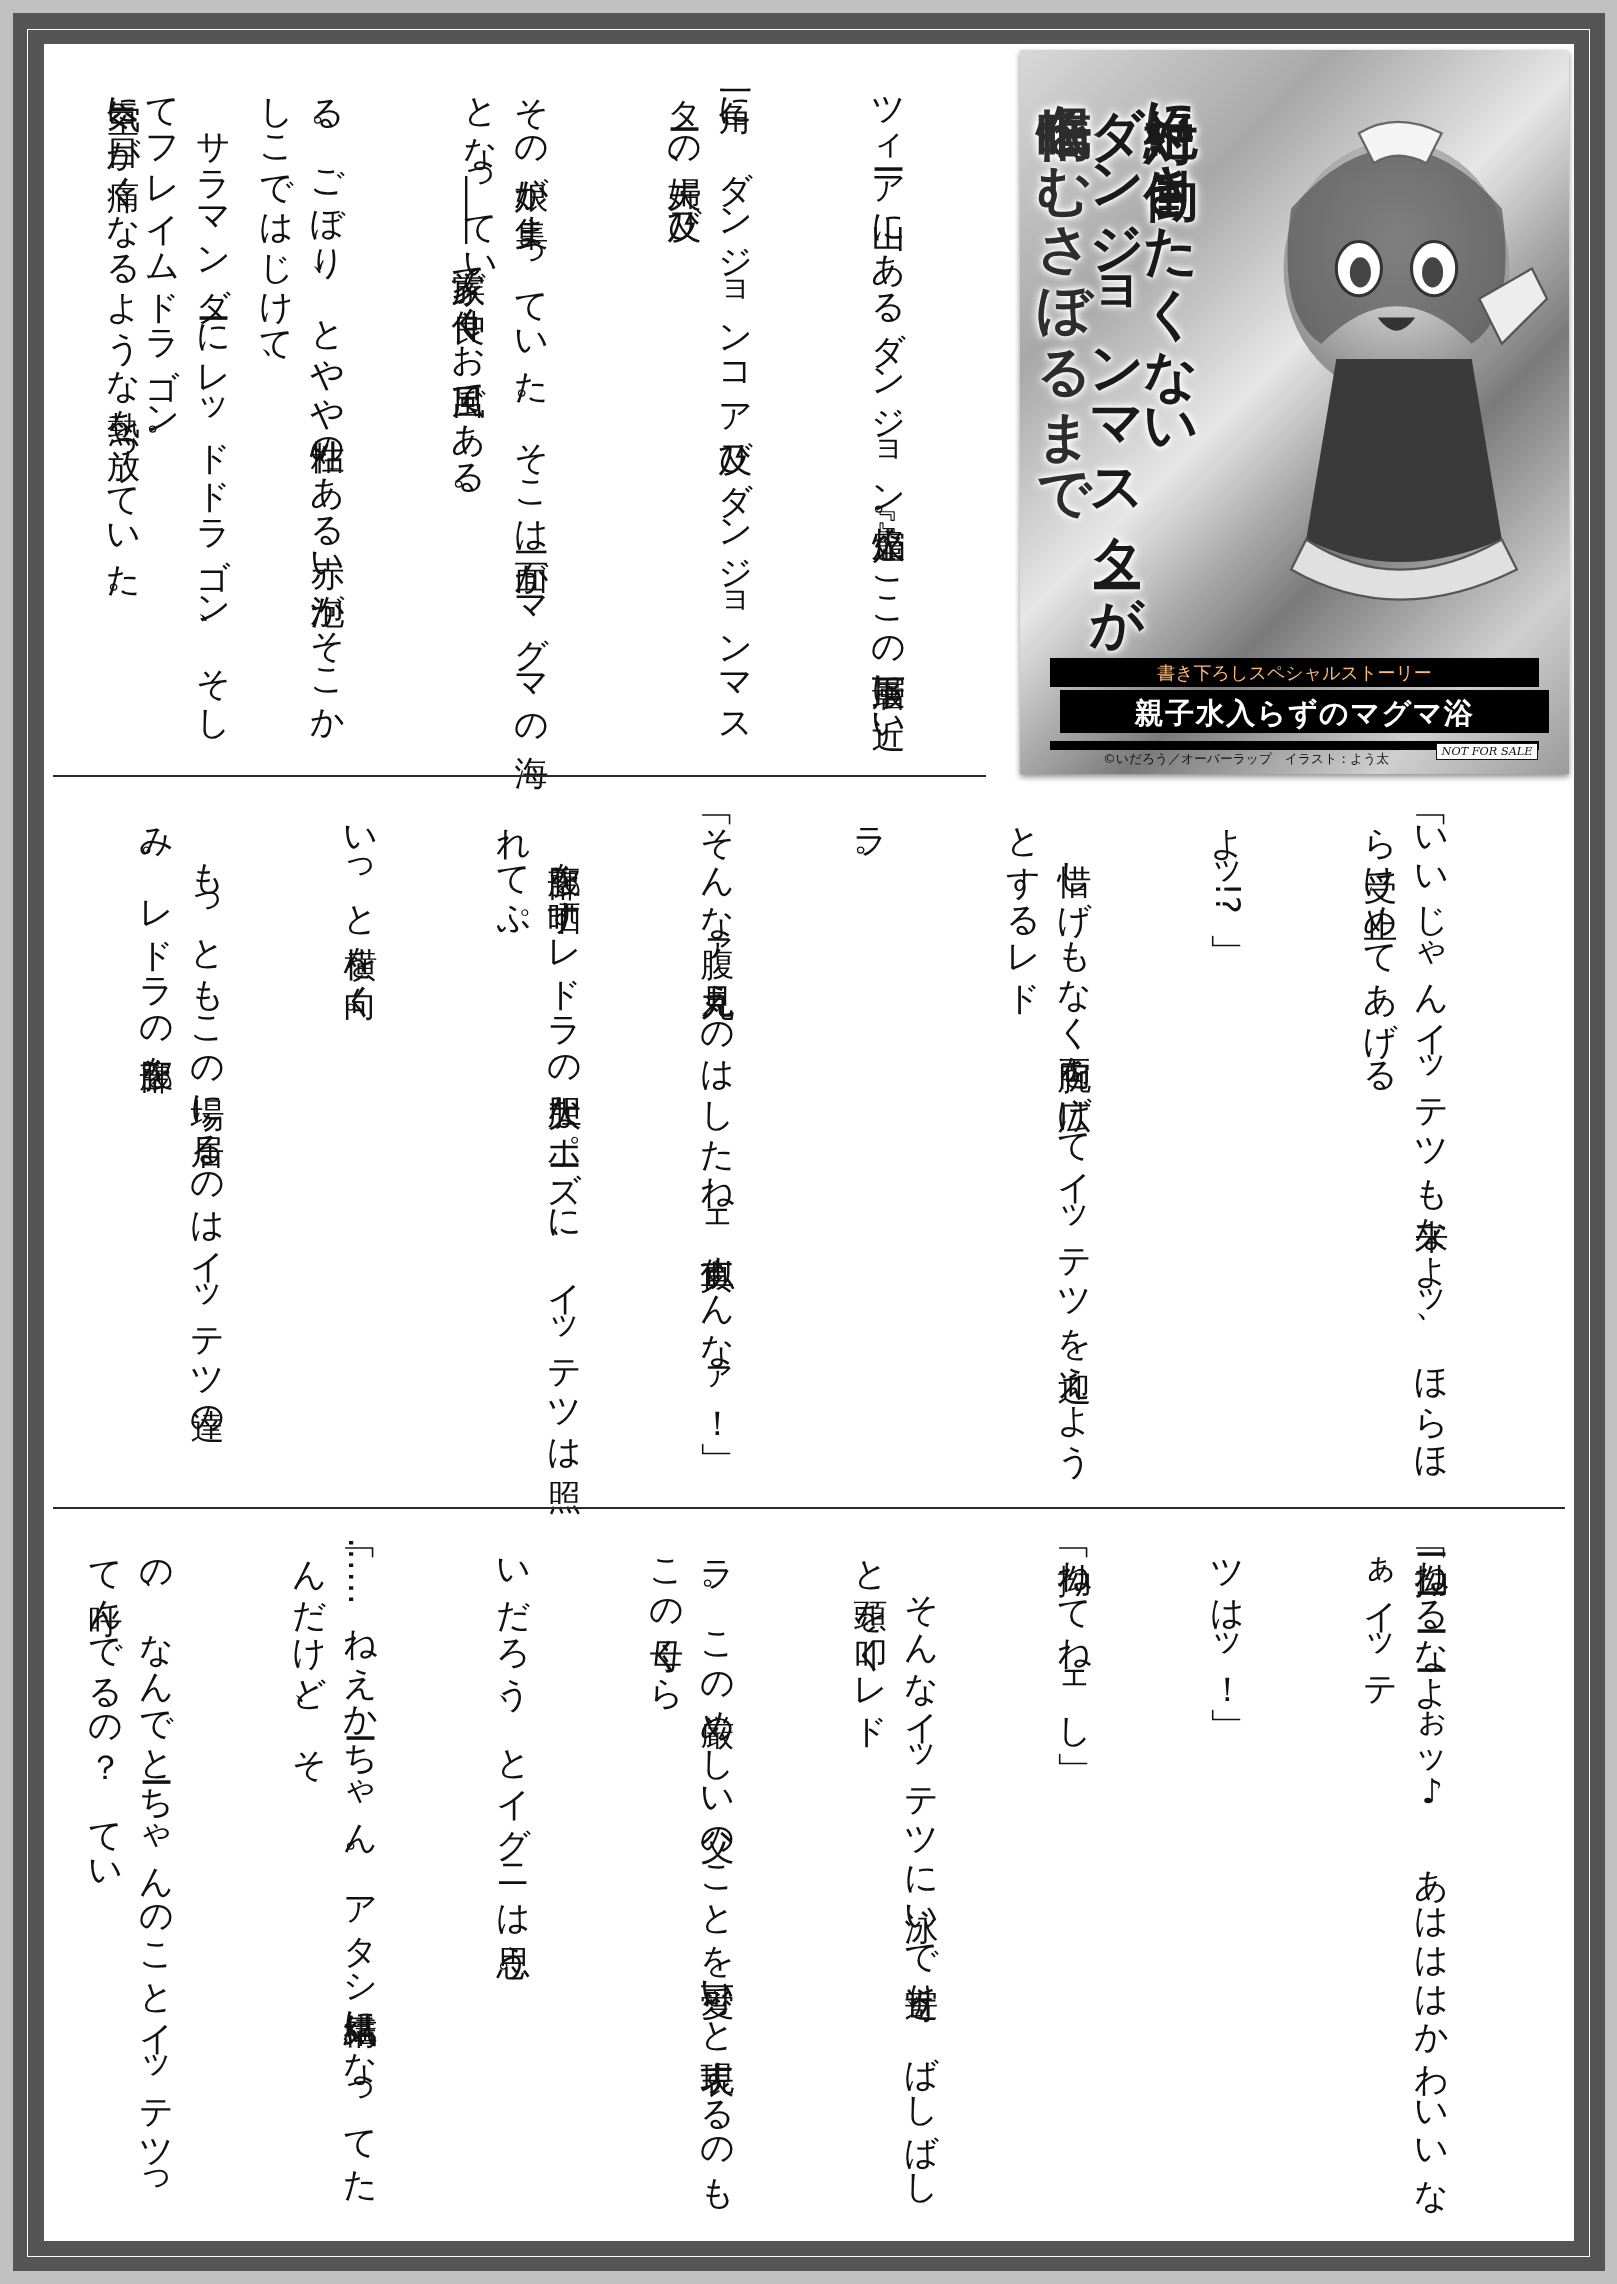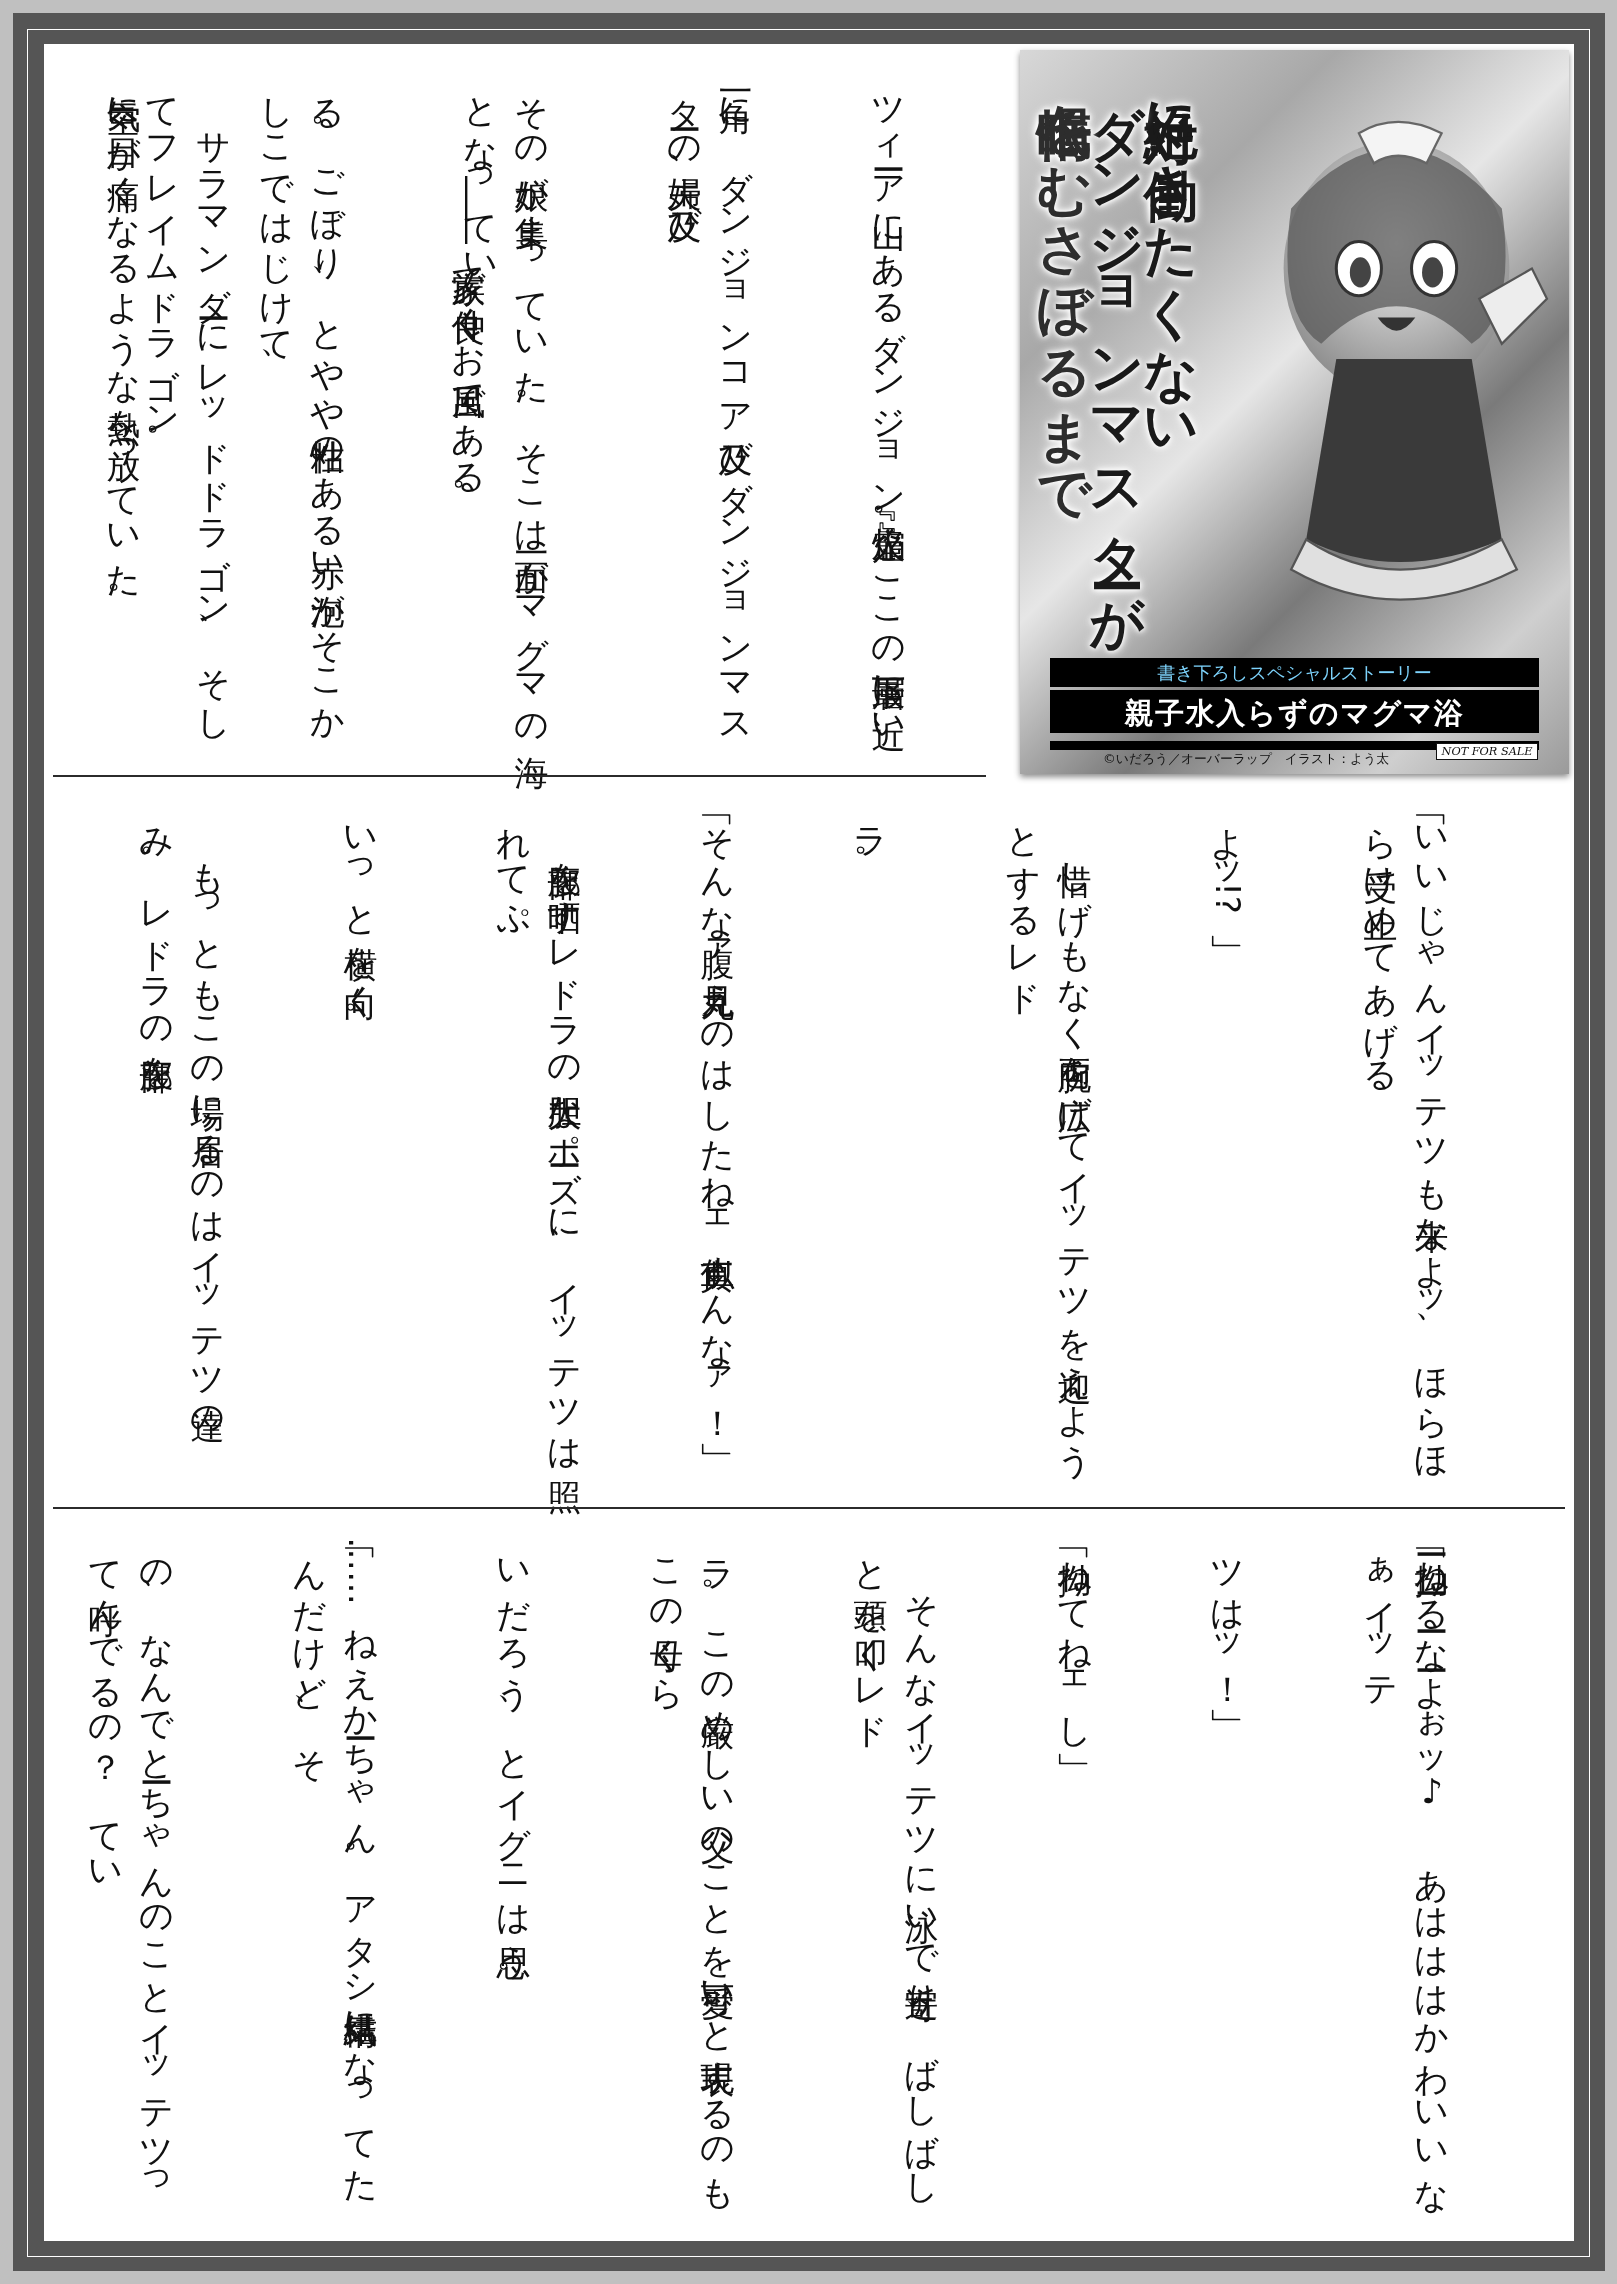--- a/index.html
+++ b/index.html
@@ -44,24 +44,24 @@
     font-family:"DejaVu Sans", sans-serif;
   }
   .cover-title-col.c1 { left:120px; top:15px; }
   .cover-title-col.c2 { left:66px; top:15px; }
   .cover-title-col.c3 { left:13.5px; top:15px; color:#2d2d2d; }
   .cover-band {
     position:absolute; left:0; top:608px; width:549px; height:96px; background:transparent;
   }
   .band-row1 {
     position:absolute; left:30px; top:0; width:489px; height:29px; background:#000;
-    color:#7dd3fc; font-size:18px; text-align:center; line-height:29px;
+    color:#fdba74; font-size:18px; text-align:center; line-height:29px;
   }
   .band-row2 {
-    position:absolute; left:30px; top:32px; width:489px; height:43px; background:#000;
+    position:absolute; left:40px; top:32px; width:489px; height:43px; background:#000;
     color:#fff; font-size:29px; font-weight:bold; text-align:center; line-height:47px;
     font-family:Liberation Sans, sans-serif; letter-spacing:1.5px;
   }
   .band-row3 {
     position:absolute; left:30px; top:83px; width:489px; height:9px; background:#000;
   }
   .cover-credit {
     position:absolute; left:83px; top:701px; font-size:12.8px; color:#111;
     font-family:"DejaVu Sans", sans-serif;
   }

